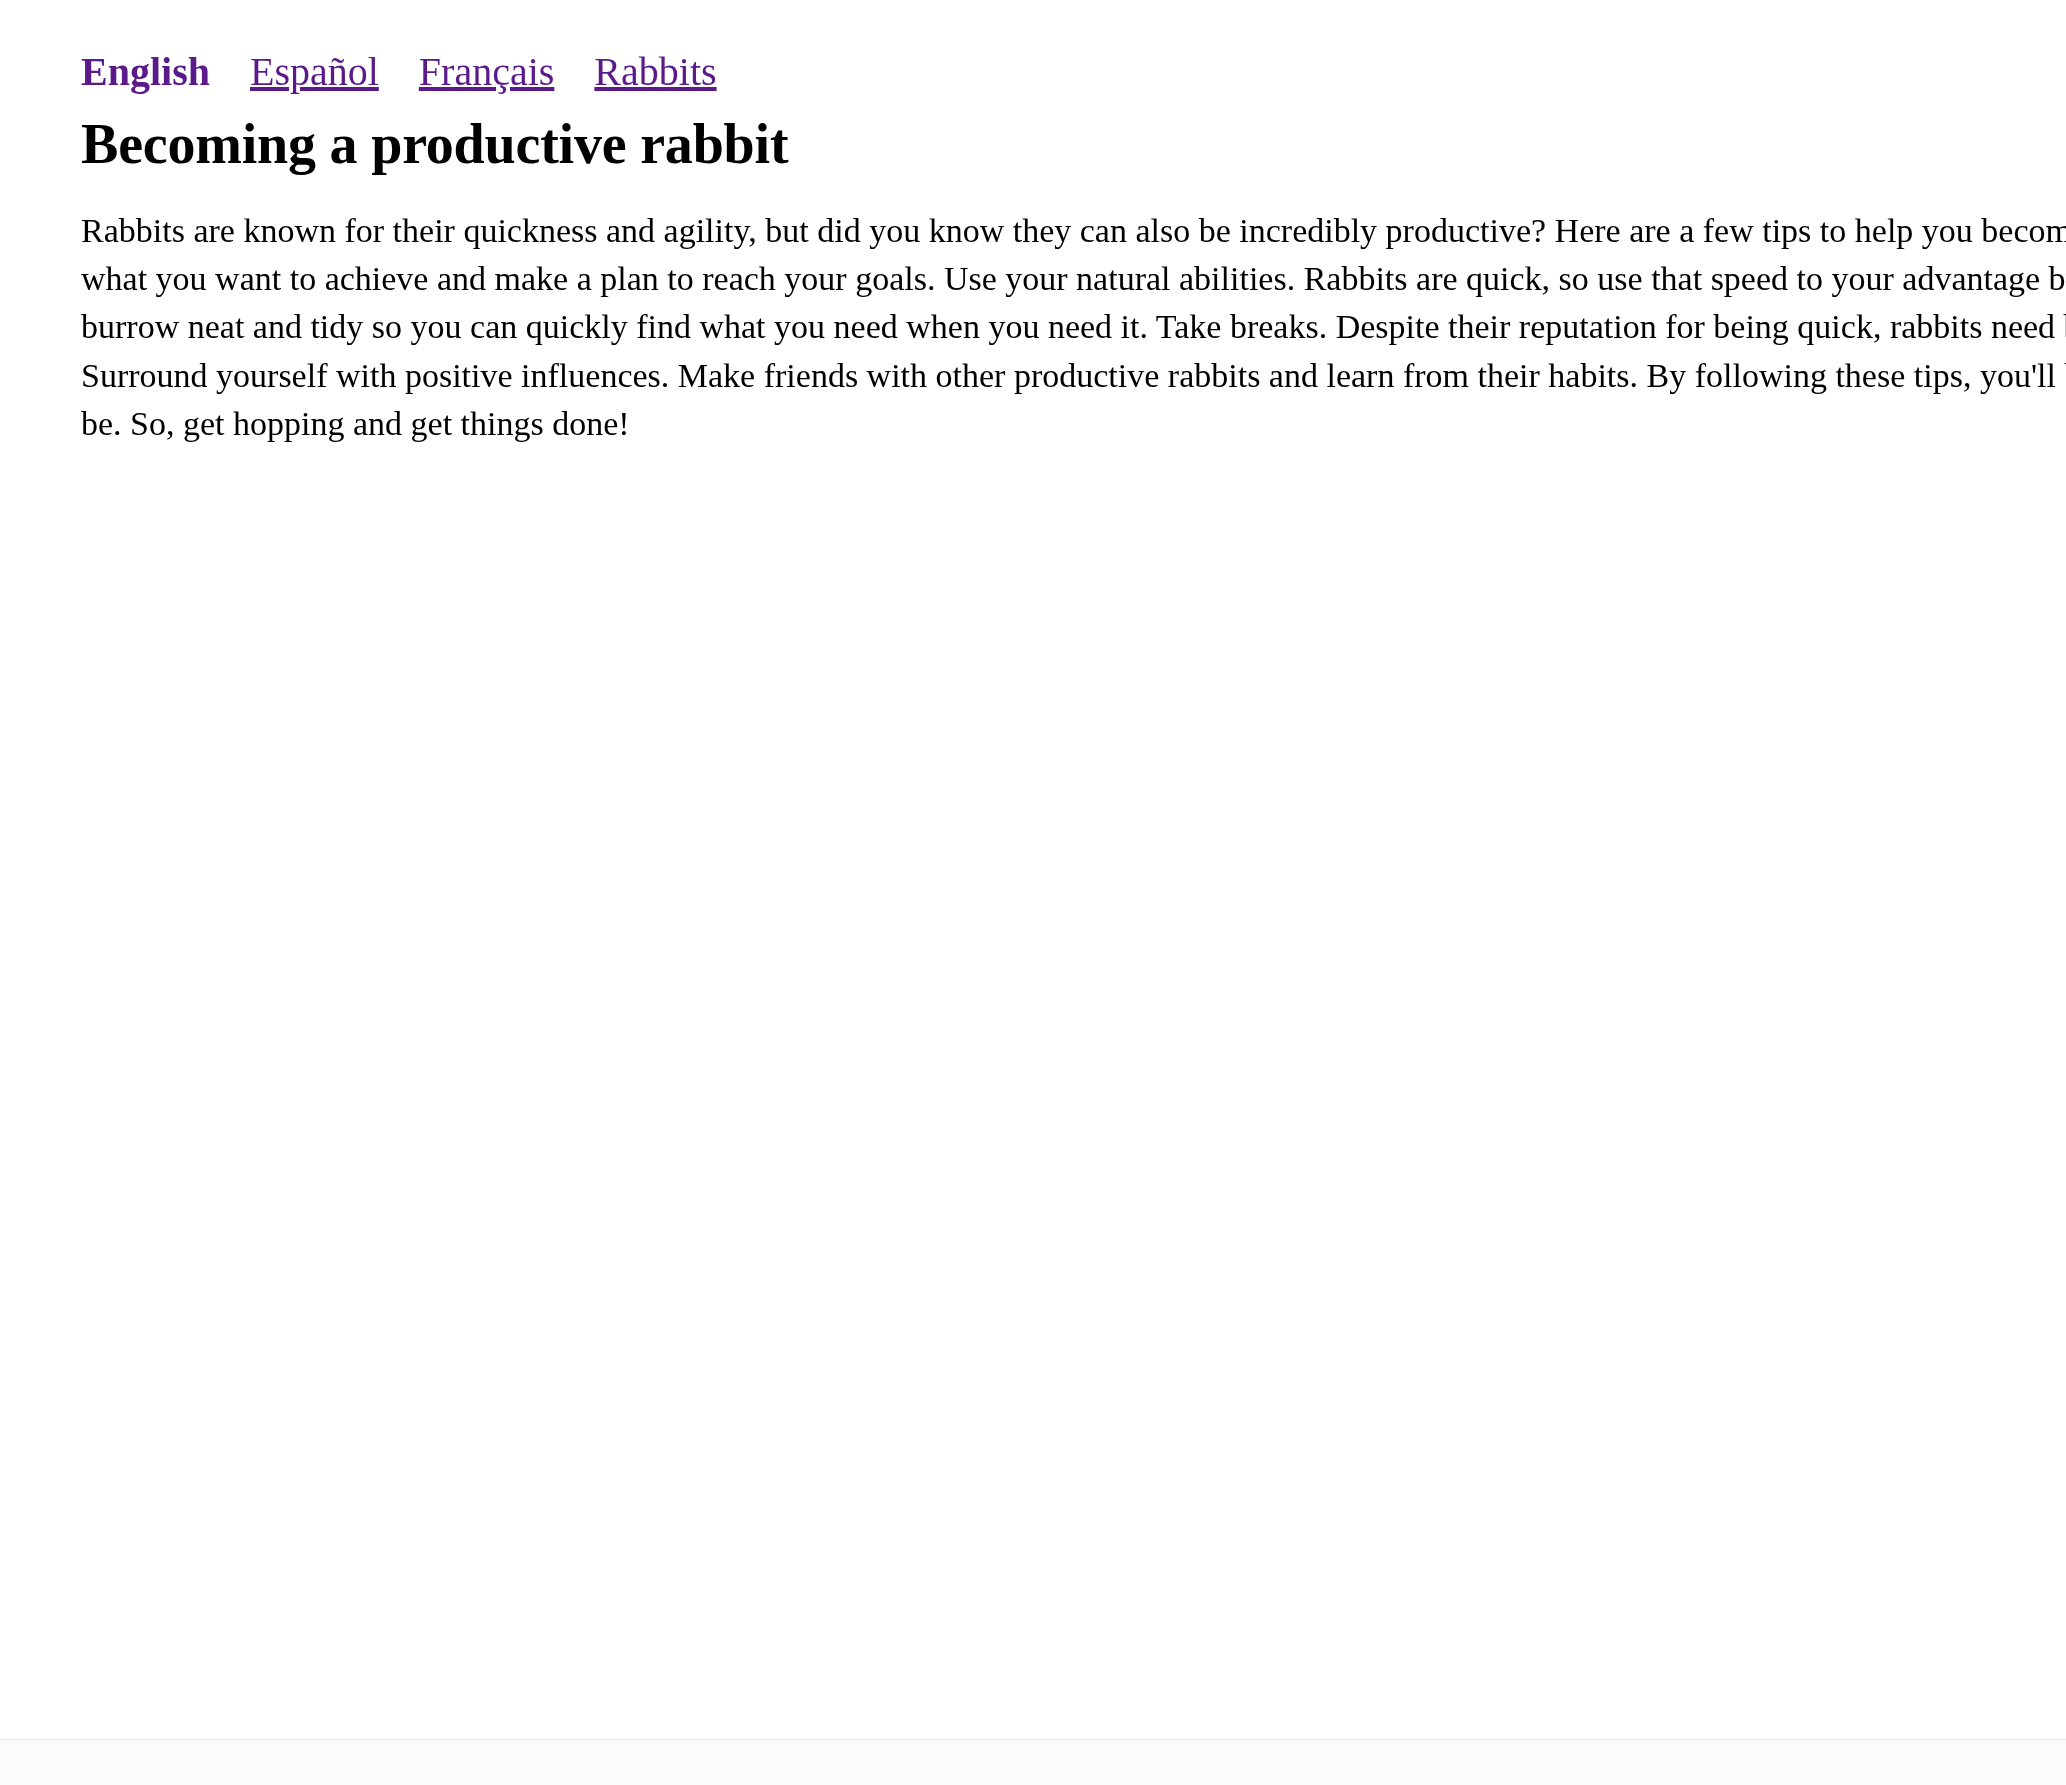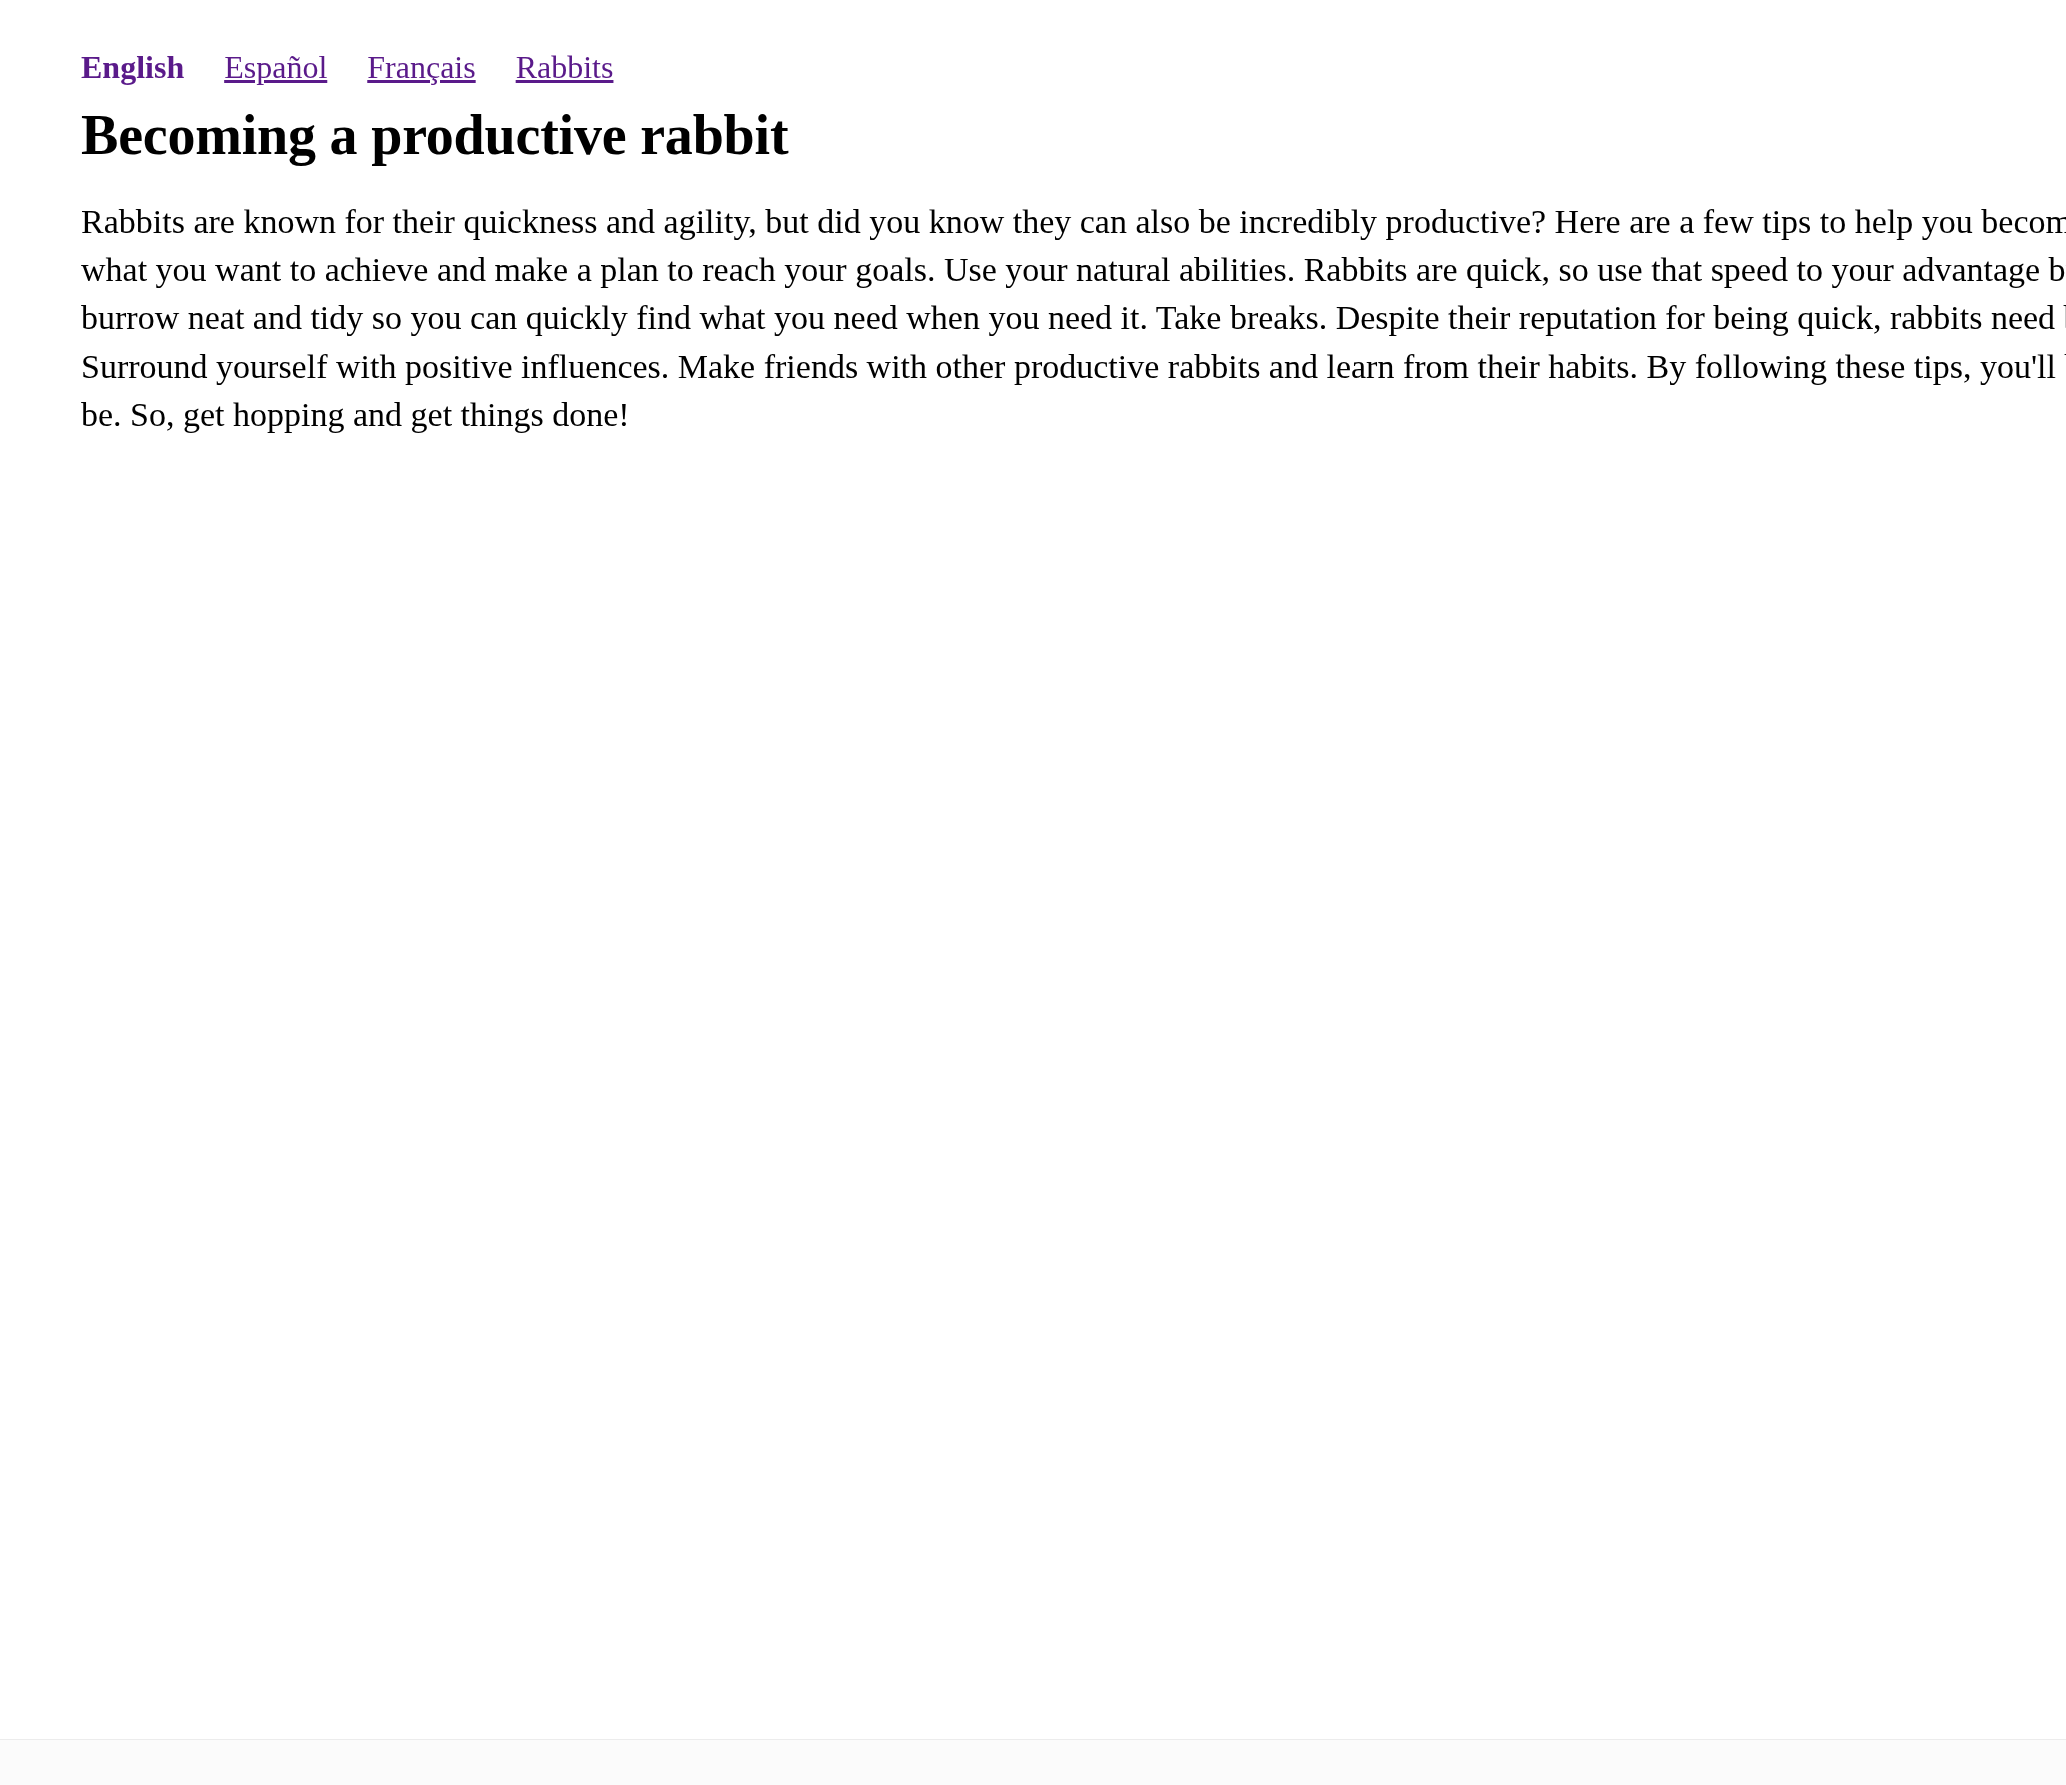--- a/index.html
+++ b/index.html
@@ -26,21 +26,21 @@
     right: 81px;
   }
   .lang-bar {
     font-size: 0px;
     margin-bottom: 19px;
     line-height: 1;
   }
   .lang-item {
     display: inline-block;
     font-family: "Liberation Serif", "DejaVu Serif", serif;
-    font-size: 32px;
+    font-size: 40px;
     line-height: 1.1;
     margin-right: 40px;
     vertical-align: baseline;
   }
   .lang-item.current {
     font-weight: bold;
     color: #5a1a8a;
     text-decoration: none;
   }
   .lang-item.link {

